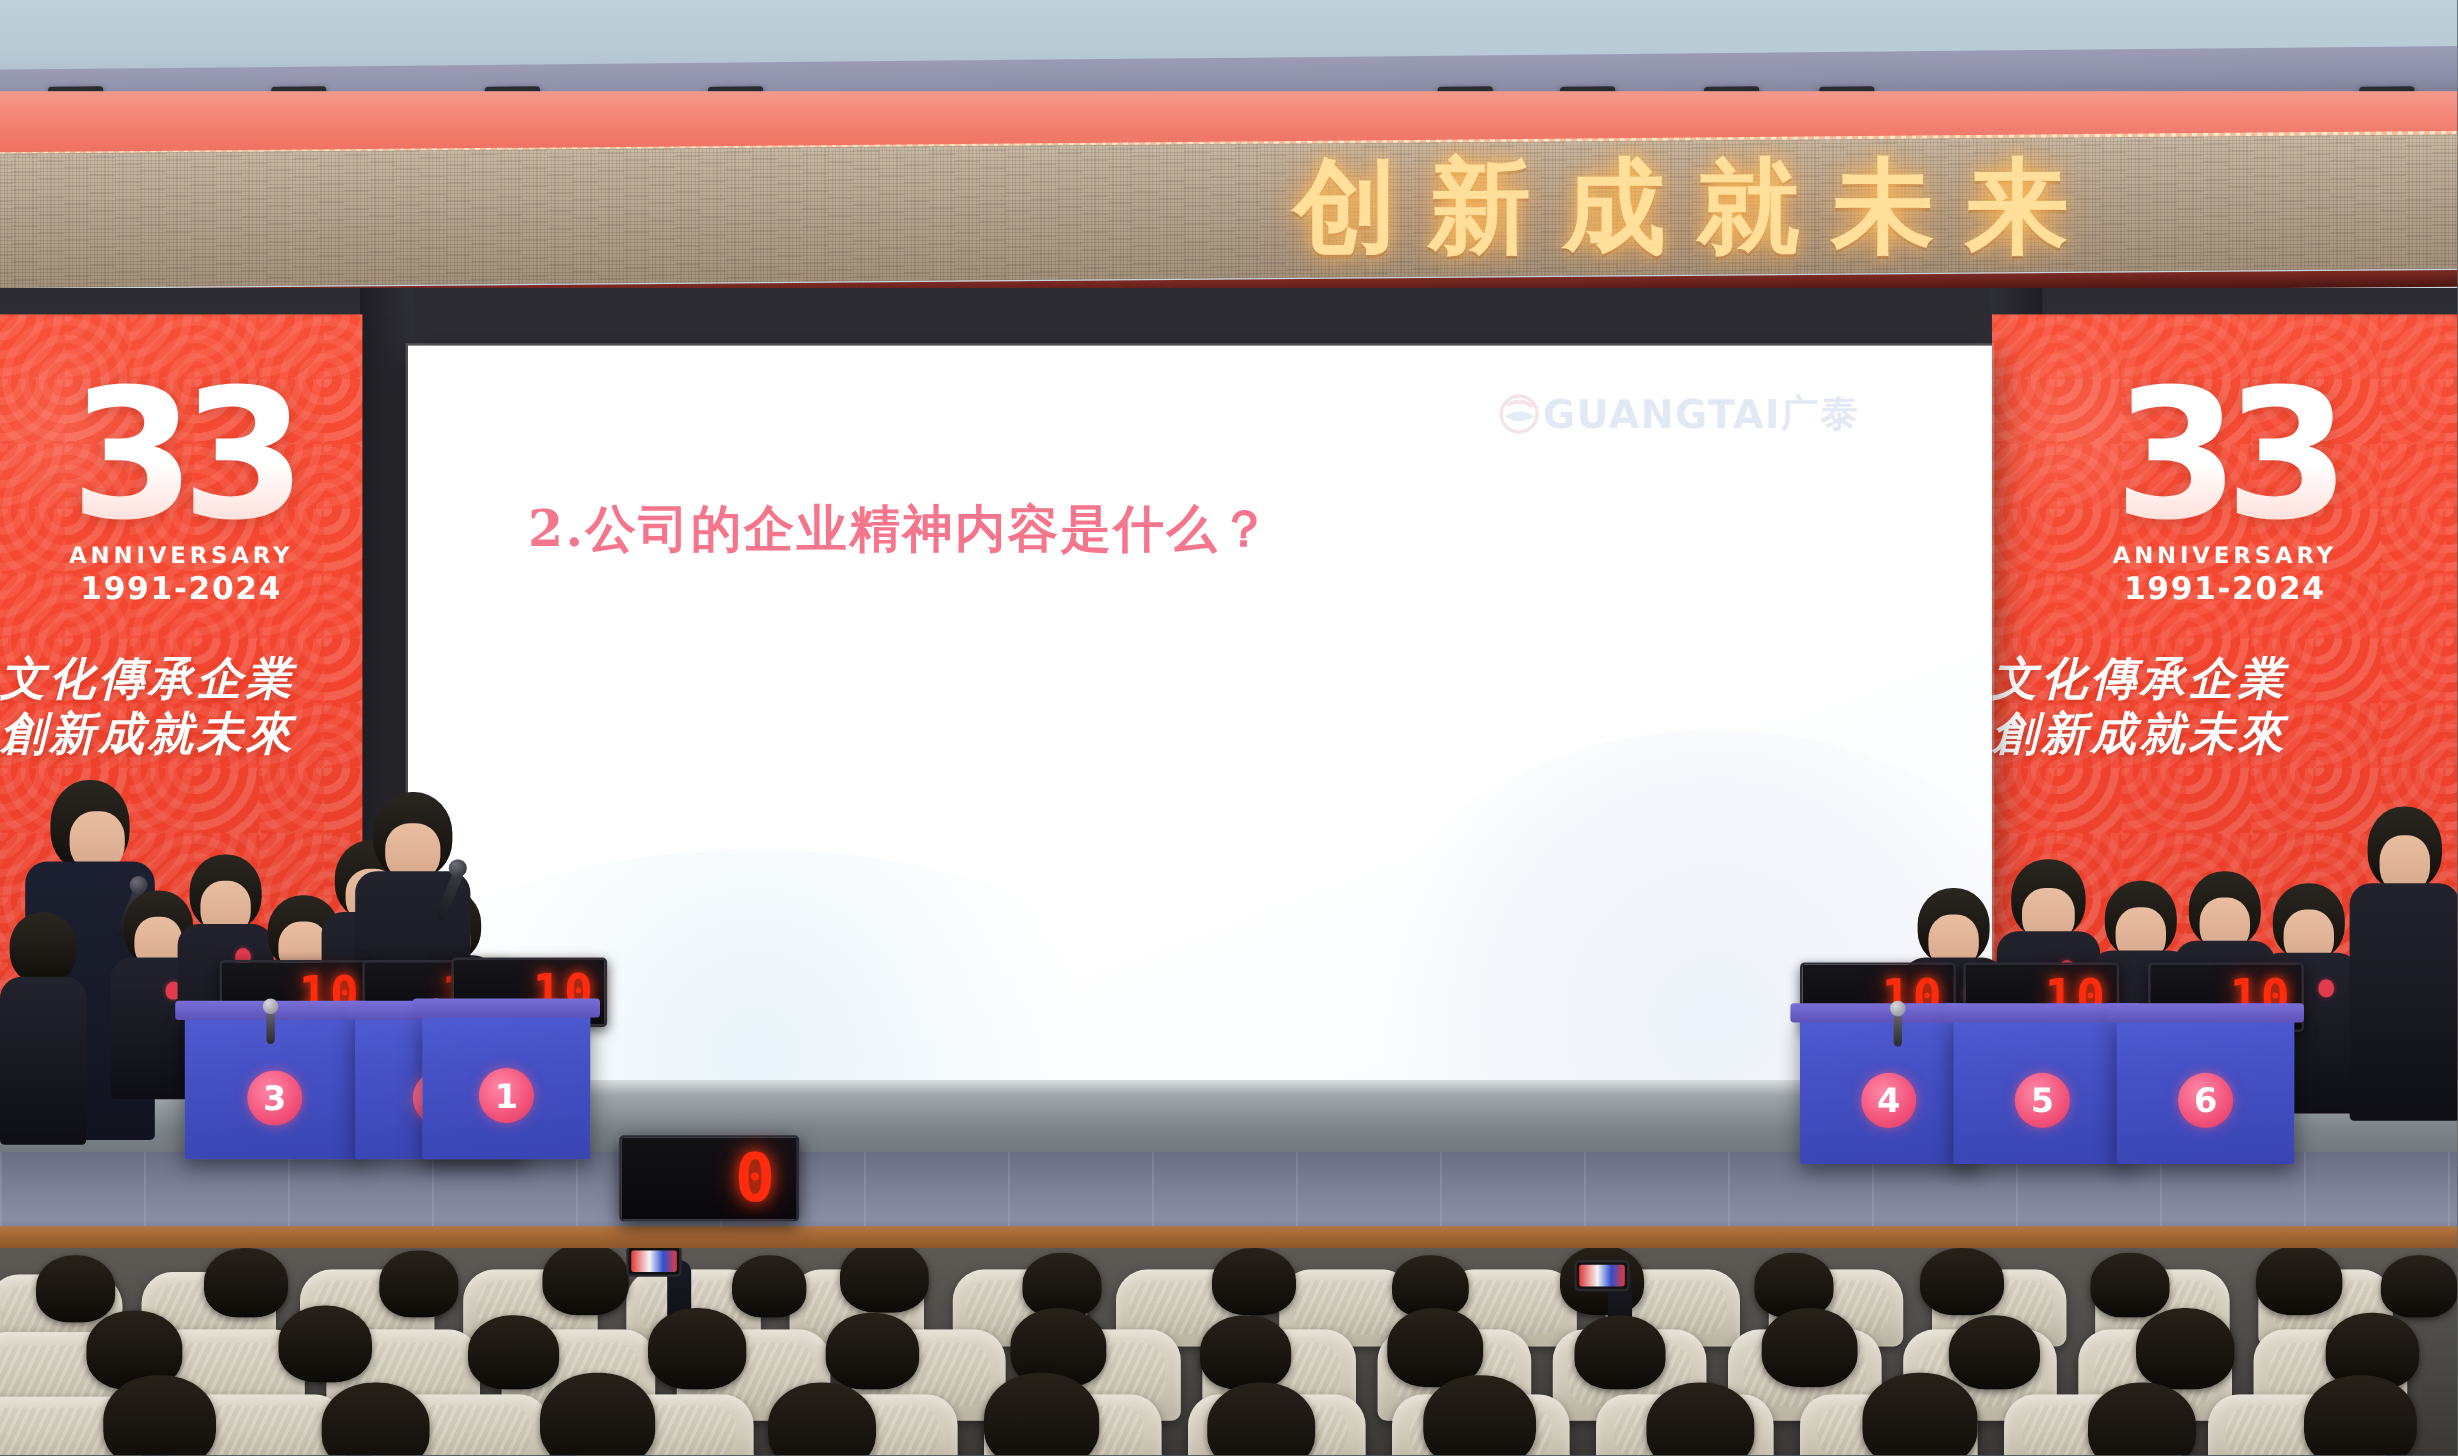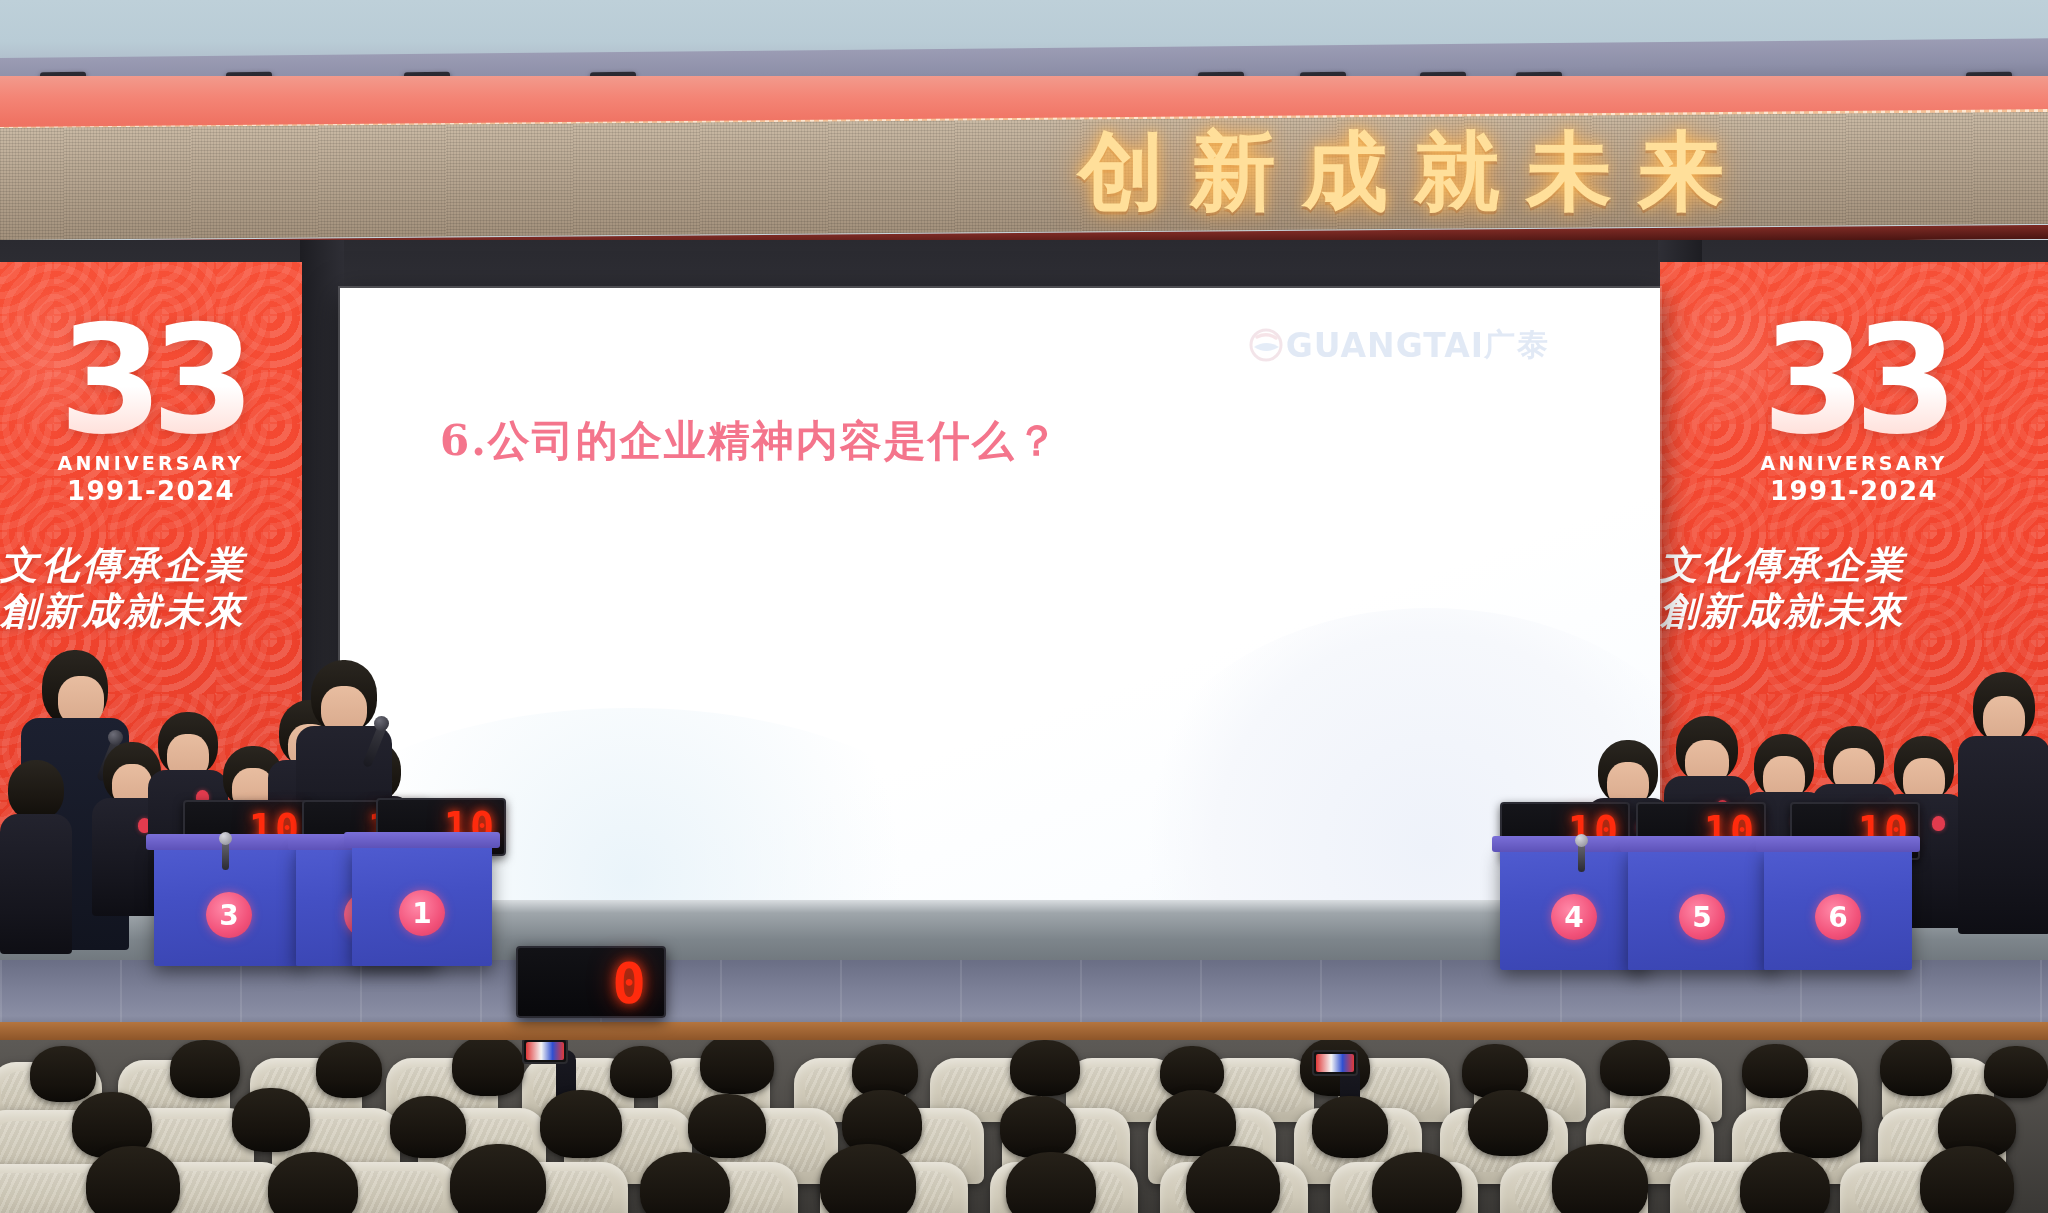--- a/index.html
+++ b/index.html
@@ -379,21 +379,21 @@
       <div>文化傳承企業</div>
       <div>創新成就未來</div>
     </div>
   </div>
 
   <div class="slide">
     <div class="slide-wash"></div>
     <div class="slide-wash2"></div>
 
 
-    <div class="slide-q">6.公司的企业精神内容是什么？</div>
+    <div class="slide-q">2.公司的企业精神内容是什么？</div>
 
     <div class="slide-logo">
       <span class="logo-mark">
         <svg width="40" height="40" viewBox="0 0 40 40">
           <path d="M20 5 A15 15 0 1 1 5 20 A15 15 0 0 1 20 5 Z" fill="none" stroke="#d8a9b8" stroke-width="3"></path>
           <path d="M8 22 Q20 14 33 22 Q20 30 8 22 Z" fill="#a9c3e8"></path>
           <path d="M11 12 Q21 7 30 13" fill="none" stroke="#e4a9b5" stroke-width="3.5" stroke-linecap="round"></path>
         </svg>
       </span>
       <span class="logo-word">GUANGTAI</span>

